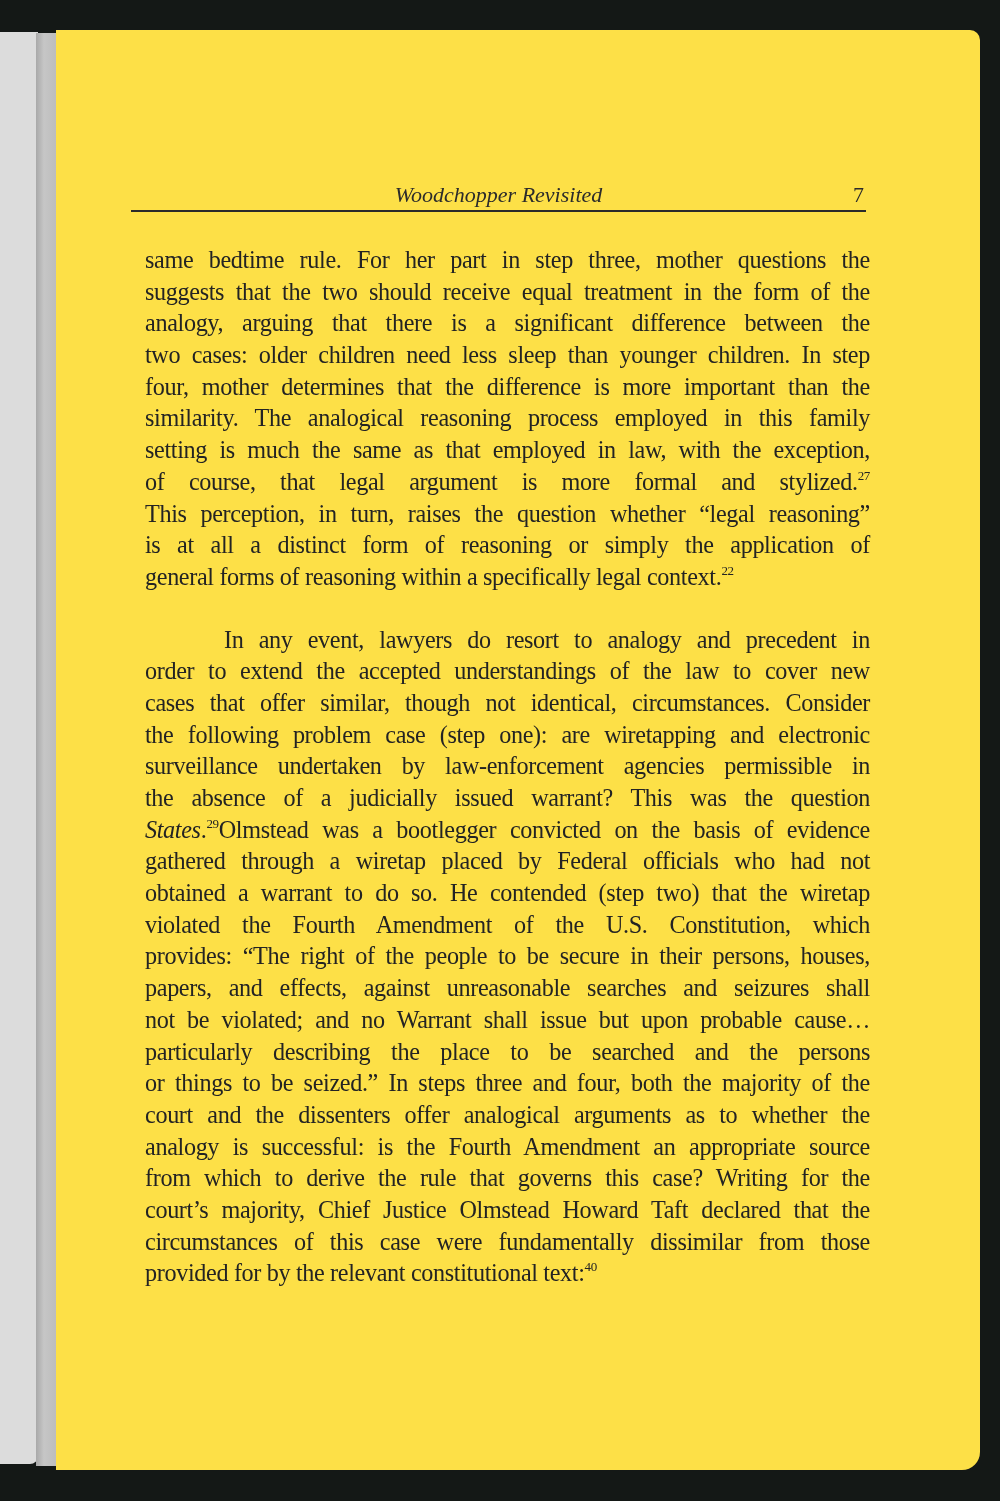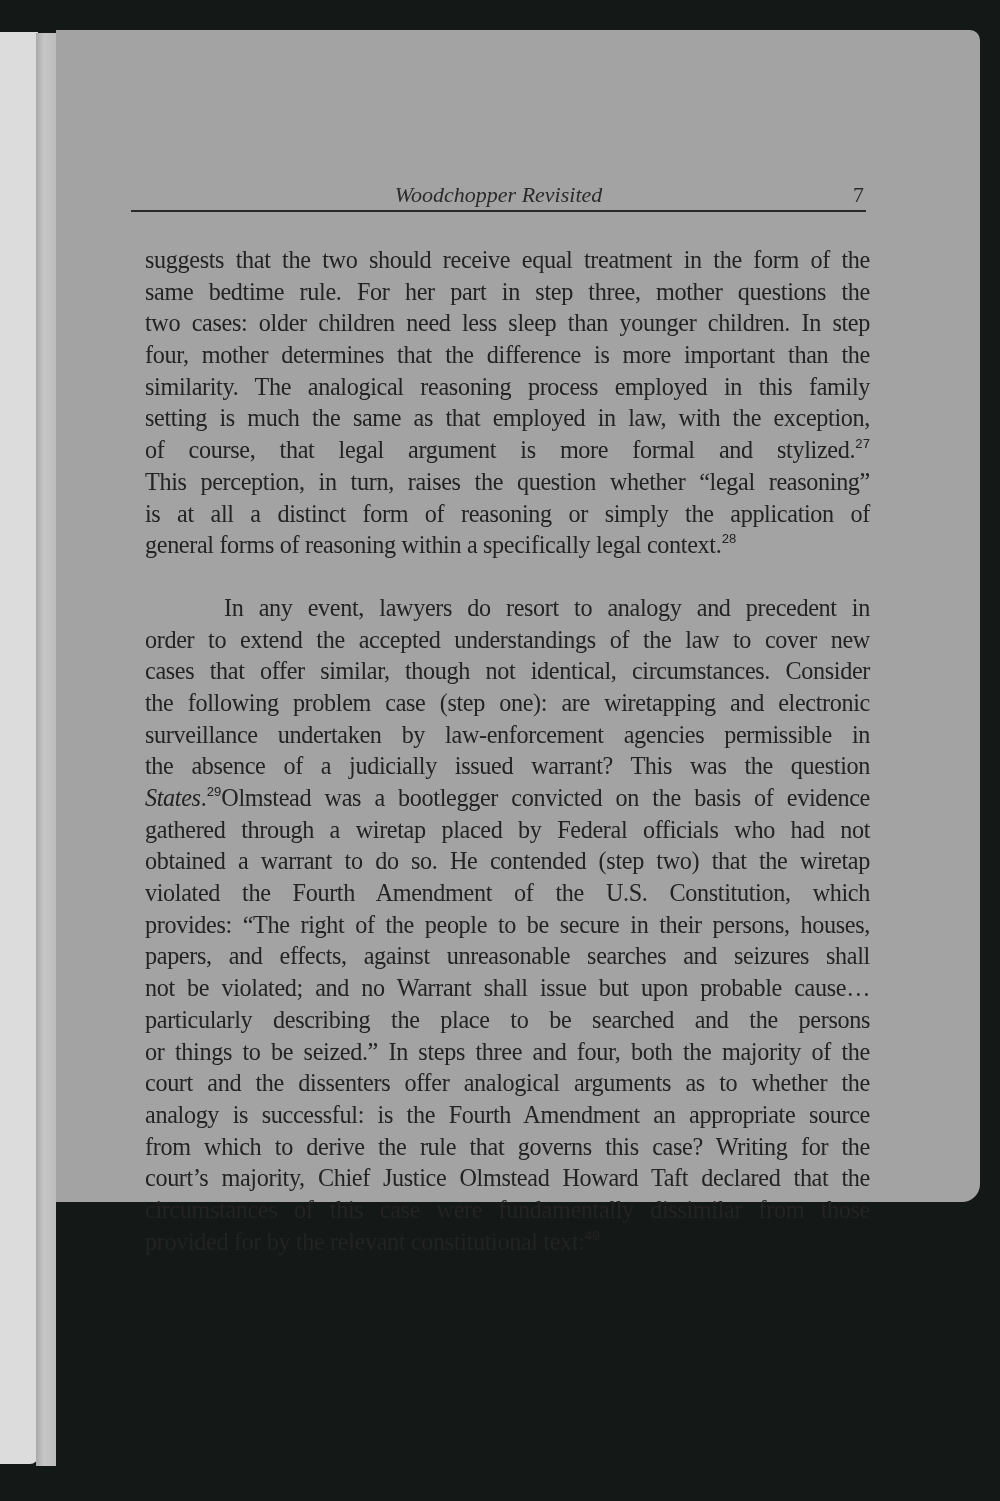--- a/index.html
+++ b/index.html
@@ -29,22 +29,22 @@
       top: 33px;
       width: 20px;
       height: 1433px;
       background: linear-gradient(to right, #a9a9a9, #c6c6c6 40%, #bdbdbd);
     }
     .page {
       position: absolute;
       left: 56px;
       top: 30px;
       width: 924px;
-      height: 1172px;
-      background: #a3a3a3;
+      height: 1440px;
+      background: #fde047;
       border-top-right-radius: 10px;
       border-bottom-right-radius: 18px;
     }
     .running-head {
       position: absolute;
       left: 75px;
       top: 146px;
       width: 735px;
       height: 34px;
       border-bottom: 2px solid #2a2a2a;
@@ -89,47 +89,47 @@
     .line.indent {
       padding-left: 79px;
     }
     .para-gap {
       height: 31px;
     }
     sup {
       font-size: 13px;
       line-height: 0;
       vertical-align: 10px;
-      font-family: Liberation Mono, monospace;
     }
     i { font-style: italic; }
   </style>
 </head>
 <body>
 
 <div class="left-page"></div>
 <div class="gutter"></div>
 
 <div class="page">
   <div class="running-head">
     <span class="running-title">Woodchopper Revisited</span>
     <span class="page-number">7</span>
   </div>
   <div class="body-text" id="body-text">
       <div>
+        <span class="line"><span>same bedtime rule. For her part in step three, mother questions the</span></span>
         <span class="line"><span>suggests that the two should receive equal treatment in the form of the</span></span>
-        <span class="line"><span>same bedtime rule. For her part in step three, mother questions the</span></span>
+        <span class="line"><span>analogy, arguing that there is a significant difference between the</span></span>
         <span class="line"><span>two cases: older children need less sleep than younger children. In step</span></span>
         <span class="line"><span>four, mother determines that the difference is more important than the</span></span>
         <span class="line"><span>similarity. The analogical reasoning process employed in this family</span></span>
         <span class="line"><span>setting is much the same as that employed in law, with the exception,</span></span>
         <span class="line"><span>of course, that legal argument is more formal and stylized.</span><sup>27</sup></span>
         <span class="line"><span>This perception, in turn, raises the question whether “legal reasoning”</span></span>
         <span class="line"><span>is at all a distinct form of reasoning or simply the application of</span></span>
-        <span class="line last"><span>general forms of reasoning within a specifically legal context.</span><sup>28</sup></span>
+        <span class="line last"><span>general forms of reasoning within a specifically legal context.</span><sup>22</sup></span>
       </div>
       <div class="para-gap"></div>
       <div>
         <span class="line indent"><span>In any event, lawyers do resort to analogy and precedent in</span></span>
         <span class="line"><span>order to extend the accepted understandings of the law to cover new</span></span>
         <span class="line"><span>cases that offer similar, though not identical, circumstances. Consider</span></span>
         <span class="line"><span>the following problem case (step one): are wiretapping and electronic</span></span>
         <span class="line"><span>surveillance undertaken by law-enforcement agencies permissible in</span></span>
         <span class="line"><span>the absence of a judicially issued warrant? This was the question</span></span>
         <span class="line"><i>States</i><span>.</span><sup>29</sup><span>Olmstead was a bootlegger convicted on the basis of evidence</span></span>

